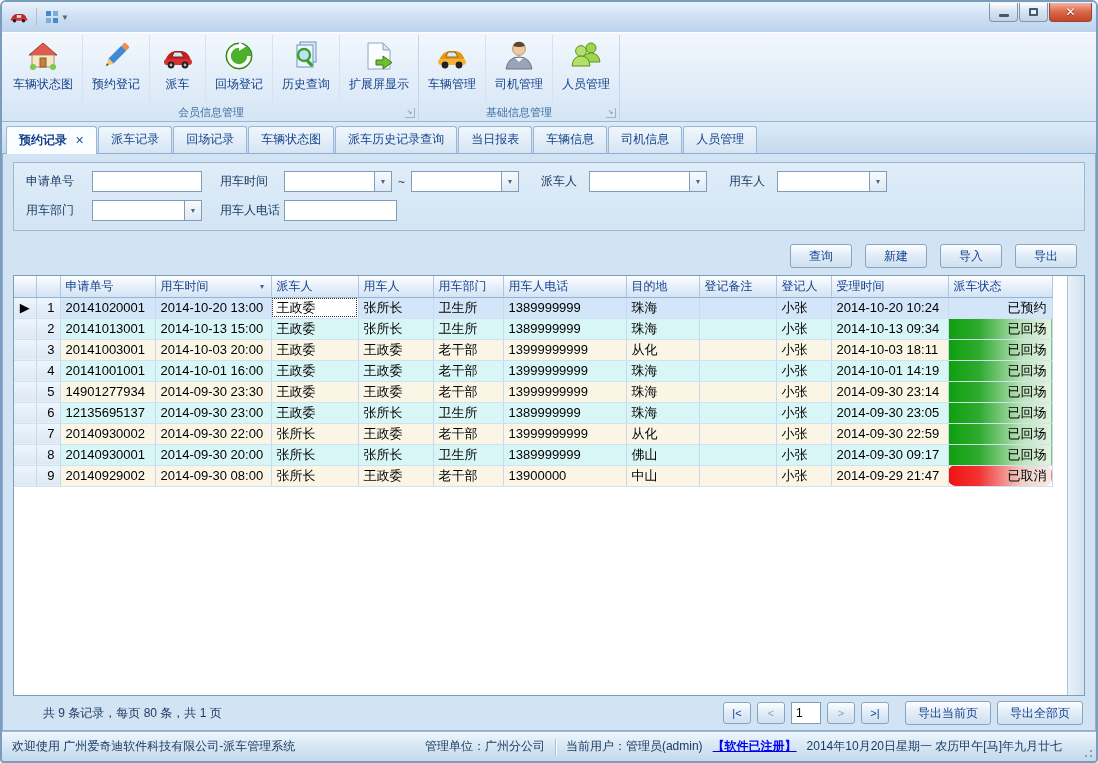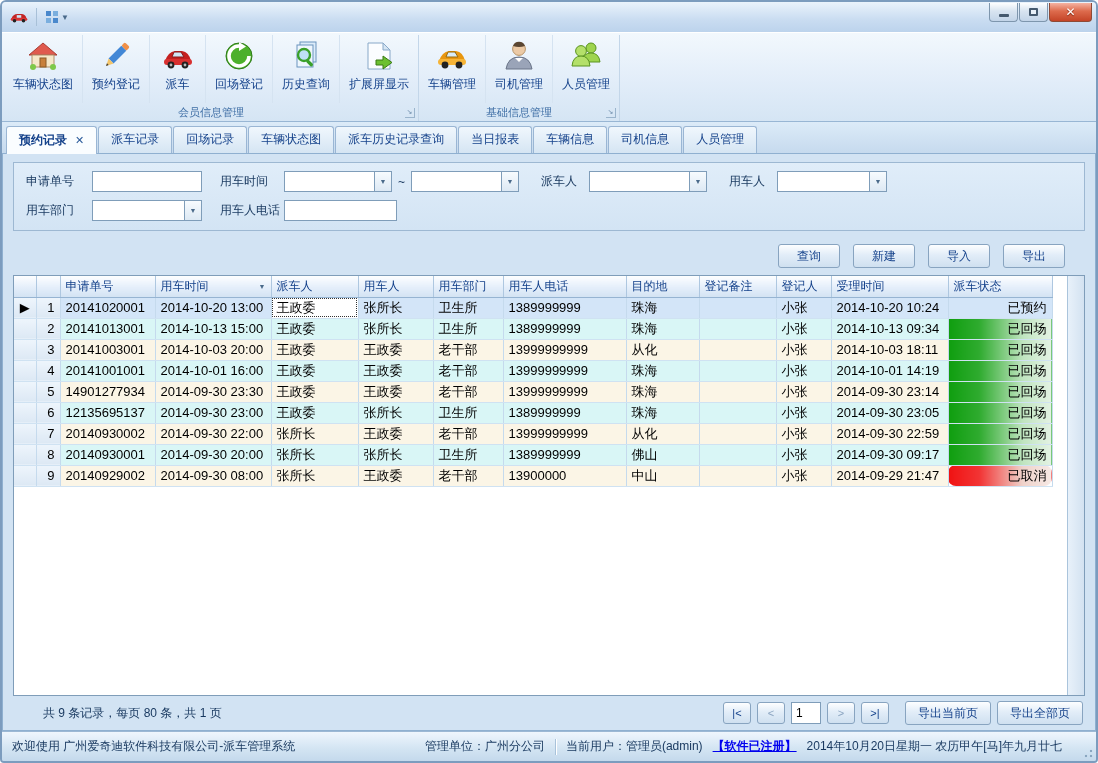--- a/index.html
+++ b/index.html
@@ -106,21 +106,21 @@
     font-family:inherit;
   }
   .fcombo { display:flex; height:21px; }
   .fcombo .fcombo-text { border-right:none; }
   .combo-btn {
     width:18px; height:21px; border:1px solid #7f9db9; background:linear-gradient(#f7fbfe,#dde9f4);
     display:flex; align-items:center; justify-content:center; cursor:pointer;
   }
   .combo-btn::after { content:"▼"; font-size:7px; color:#4a6a8a; }
   .tilde { font-size:12px; color:#17375e; margin:0 6px; }
-  .actionrow { display:flex; justify-content:flex-end; gap:13px; margin:13px 20px 0 0; }
+  .actionrow { display:flex; justify-content:flex-end; gap:13px; margin:13px 8px 0 0; }
   .btn {
     min-width:62px; height:24px; padding:0 12px; font-size:12px; color:#15428b; cursor:pointer;
     border:1px solid #88a4c0; border-radius:3px; background:linear-gradient(#fdfeff,#e2edf8 45%,#cfe0f0);
     font-family:inherit;
   }
   
   .gridwrap { margin-top:7px; flex:1 1 auto; display:flex; overflow:hidden; border:1px solid #7f9db9; background:#fff; }
   .gridscroll { flex:1 1 auto; overflow:hidden; }
   table.grid { border-collapse:collapse; table-layout:fixed; width:1038px; }
   table.grid th {

